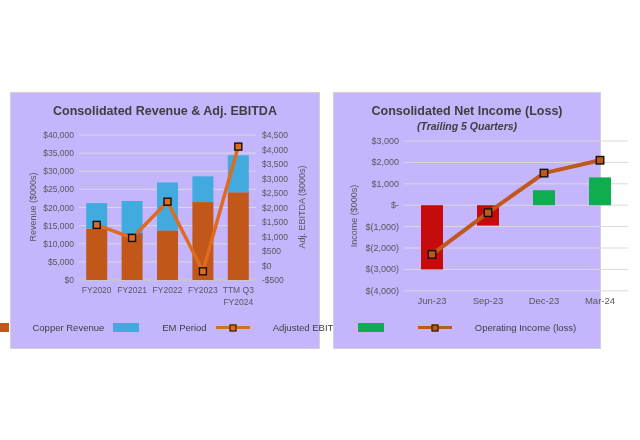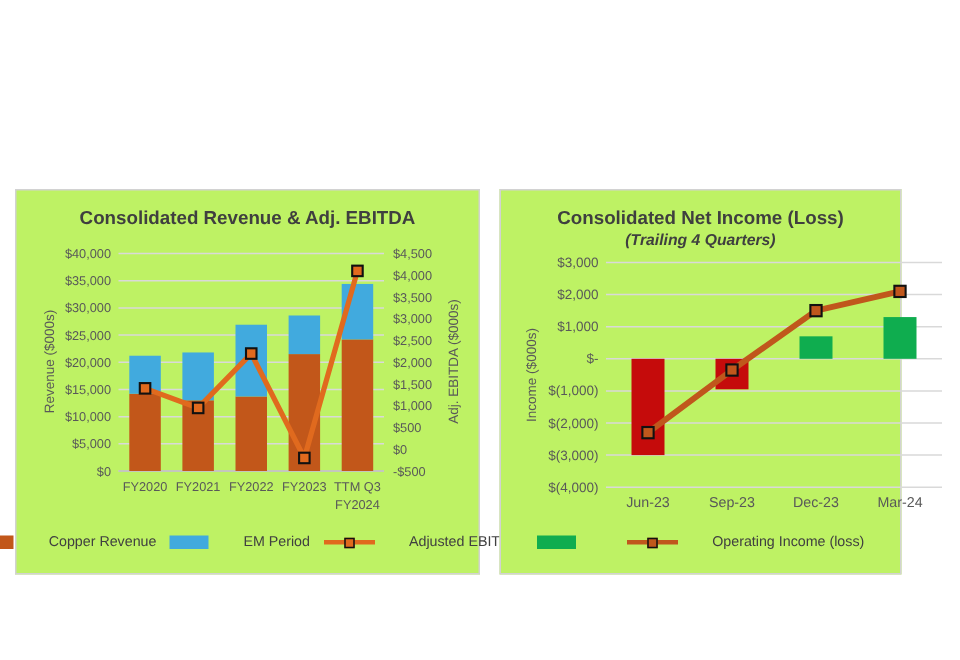--- a/index.html
+++ b/index.html
@@ -3,24 +3,23 @@
 <meta charset="utf-8">
 <style>
   html,body{margin:0;padding:0;}
   body{
     width:640px;height:440px;position:relative;overflow:hidden;
     background:#ffffff;
     font-family:"Liberation Sans", sans-serif;
   }
   .card{
     position:absolute;
-    background:#bef264;
+    background:#c4b5fd;
     border:1px solid #D2D2D2;
     box-sizing:border-box;
-    margin-top:34px;
   }
   #card1{left:10px;top:92px;width:310px;height:257px;}
   #card2{left:333px;top:92px;width:268px;height:257px;}
   .chart-title{
     position:absolute;top:11px;left:0;right:0;
     text-align:center;font-weight:bold;font-size:12.5px;color:#3F3F3F;
     white-space:nowrap;
   }
   .chart-subtitle{
     position:absolute;top:27px;left:0;right:0;
@@ -127,21 +126,21 @@
         <span class="stroke" style="background: rgb(224, 106, 30);"></span>
         <span class="mark" style="background: rgb(224, 106, 30);"></span>
       </span>
       <span>Adjusted EBITDA</span>
     </span>
   </div>
 </div>
 
 <div class="card" id="card2">
   <div class="chart-title">Consolidated Net Income (Loss)</div>
-  <div class="chart-subtitle">(Trailing 4 Quarters)</div>
+  <div class="chart-subtitle">(Trailing 5 Quarters)</div>
 
   <div class="ylab" style="left:20px;top:123px;">Income ($000s)</div>
 
   <svg class="plot" id="svg2" width="298" height="255" viewBox="0 0 298 255">
       <line x1="70" x2="294" y1="48" y2="48" stroke="#D9D9D9" stroke-width="1"></line>
       <text x="65" y="51" text-anchor="end" font-size="9" fill="#595959">$3,000</text>
       <line x1="70" x2="294" y1="69.4" y2="69.4" stroke="#D9D9D9" stroke-width="1"></line>
       <text x="65" y="72.4" text-anchor="end" font-size="9" fill="#595959">$2,000</text>
       <line x1="70" x2="294" y1="90.80000000000001" y2="90.80000000000001" stroke="#D9D9D9" stroke-width="1"></line>
       <text x="65" y="93.80000000000001" text-anchor="end" font-size="9" fill="#595959">$1,000</text>

